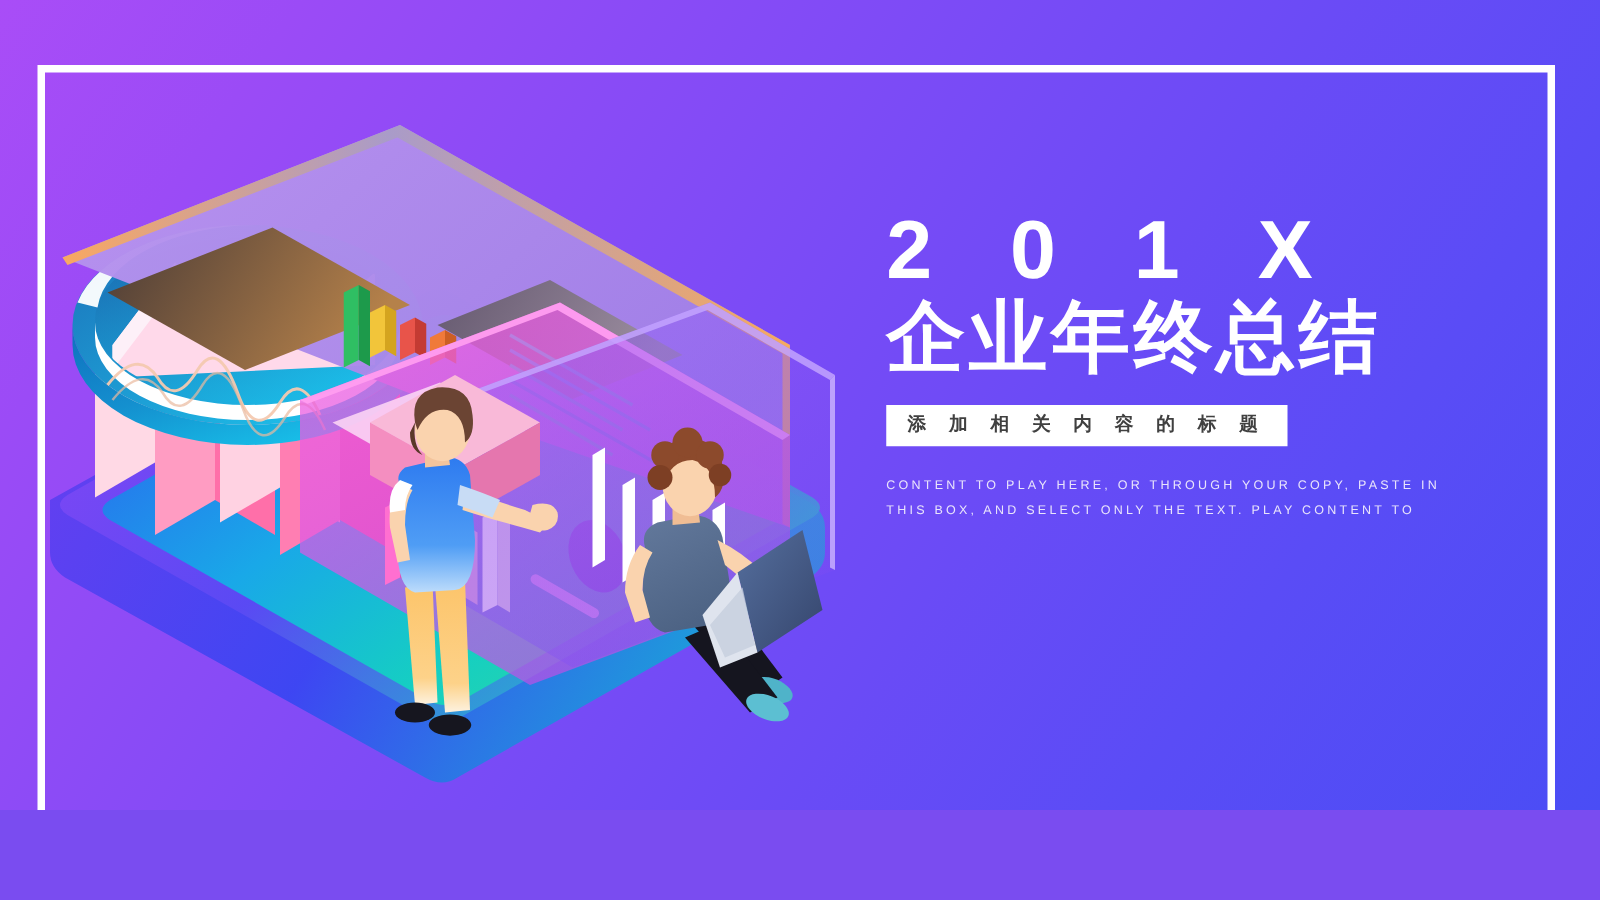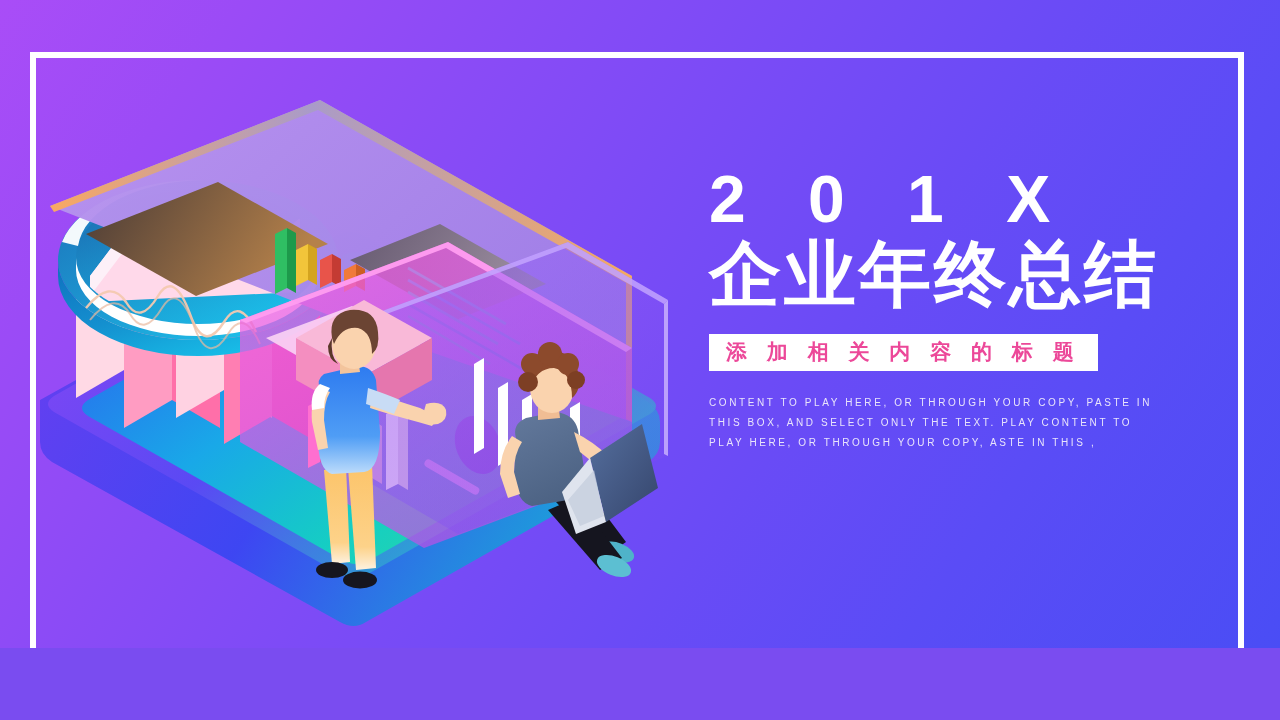--- a/index.html
+++ b/index.html
@@ -40,36 +40,36 @@
     color:#ffffff;
     font-size:66px;
     font-weight:bold;
     letter-spacing:22px;
     line-height:1.0;
     margin:0 0 4px 0;
     white-space:nowrap;
   }
   #maintitle{
     color:#ffffff;
-    font-size:72px;
+    font-size:63px;
     font-weight:bold;
     letter-spacing:3px;
     line-height:1.08;
     margin:0;
     white-space:nowrap;
   }
   #subtitle-box{
     display:inline-block;
     background:#ffffff;
     padding:7px 17px 8px 17px;
     margin-top:20px;
   }
   #subtitle-text{
-    color:#ec4899;
-    font-size:21px;
+    color:#404040;
+    font-size:15px;
     font-weight:bold;
     letter-spacing:7px;
     line-height:1;
     white-space:nowrap;
     text-align:right;
   }
   #body-text{
     margin-top:22px;
     color:#e9e4fb;
     font-size:10px;
@@ -376,17 +376,16 @@
     <div id="year">2 0 1 X</div>
     <h1 id="maintitle">企业年终总结</h1>
 
     <div id="subtitle-box">
       <span id="subtitle-text">添 加 相 关 内 容 的 标 题</span>
     </div>
 
     <div id="body-text">
       <div>CONTENT TO PLAY HERE, OR THROUGH YOUR COPY, PASTE IN</div>
       <div>THIS BOX, AND SELECT ONLY THE TEXT. PLAY CONTENT TO</div>
-      <div>PLAY HERE, OR THROUGH YOUR COPY, ASTE IN THIS ,</div>
     </div>
   </div>
 
 </div>
 
 </body></html>

